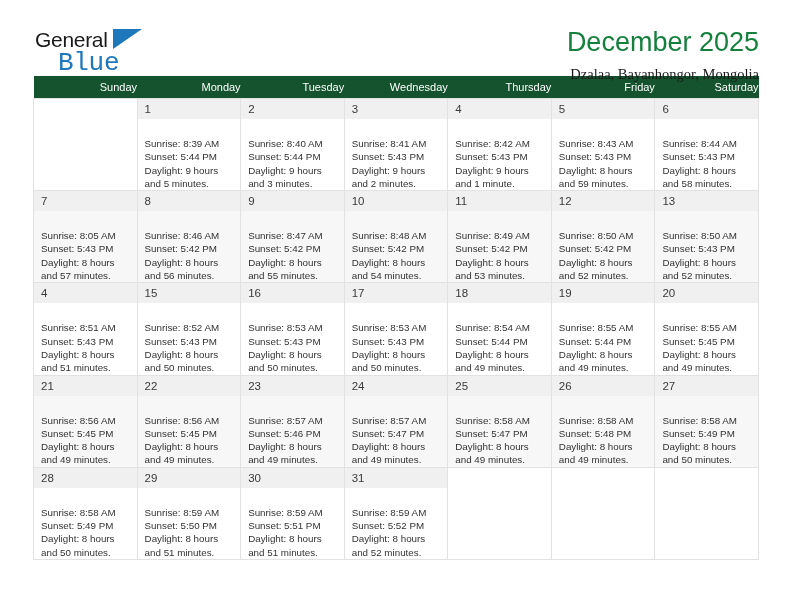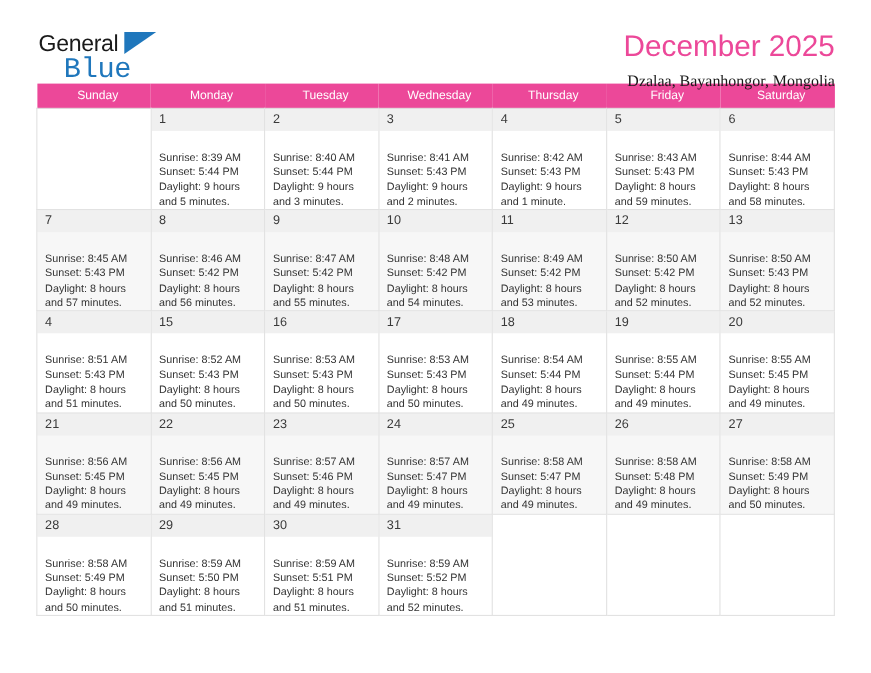--- a/index.html
+++ b/index.html
@@ -63,46 +63,46 @@
     height: 0;
     border-left: 29px solid #1f77bc;
     border-bottom: 20px solid transparent;
   }
   .title-block {
     text-align: right;
     padding-top: 0px;
   }
   .cal-title {
     font-size: 27px;
-    color: #ec4899;
+    color: #15803d;
     line-height: 32px;
     font-weight: normal;
     margin: 0;
   }
   .cal-subtitle {
     font-size: 14.5px;
     color: #1a1a1a;
     line-height: 20px;
     margin: 6px 0 0 0;
     font-weight: normal;
     font-family: Liberation Serif, serif;
   }
 
   
   .calendar {
     width: 726px;
     border-collapse: collapse;
     table-layout: fixed;
   }
   .calendar th {
-    background: #ec4899;
+    background: #14532d;
     color: #ffffff;
     font-size: 11px;
     font-weight: normal;
-    text-align: center;
+    text-align: right;
     padding: 5px 0 5px 7px;
     height: 11px;
     border: none;
     margin-top: 46px;
   }
   .calendar td {
     vertical-align: top;
     padding: 0;
     border: 1px solid #e2e2e2;
     height: 88px;
@@ -221,21 +221,21 @@
               <div>Sunset: 5:43 PM</div>
               <div>Daylight: 8 hours</div>
               <div>and 58 minutes.</div>
             </div>
           </td>
         </tr>
         <tr class="alt">
           <td>
             <div class="daynum shade">7</div>
             <div class="cell-body">
-              <div>Sunrise: 8:45 AM</div>
+              <div>Sunrise: 8:05 AM</div>
               <div>Sunset: 5:43 PM</div>
               <div>Daylight: 8 hours</div>
               <div>and 57 minutes.</div>
             </div>
           </td>
           <td>
             <div class="daynum shade">8</div>
             <div class="cell-body">
               <div>Sunrise: 8:46 AM</div>
               <div>Sunset: 5:42 PM</div>

